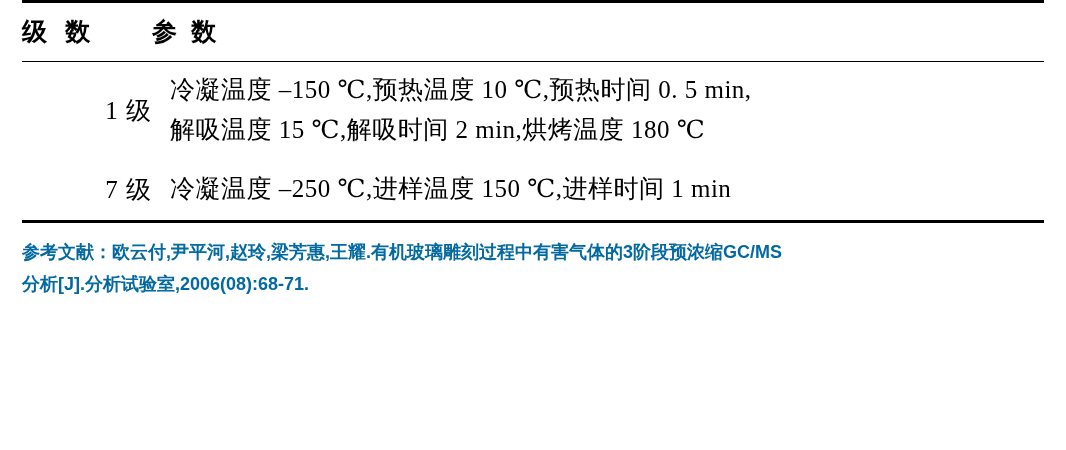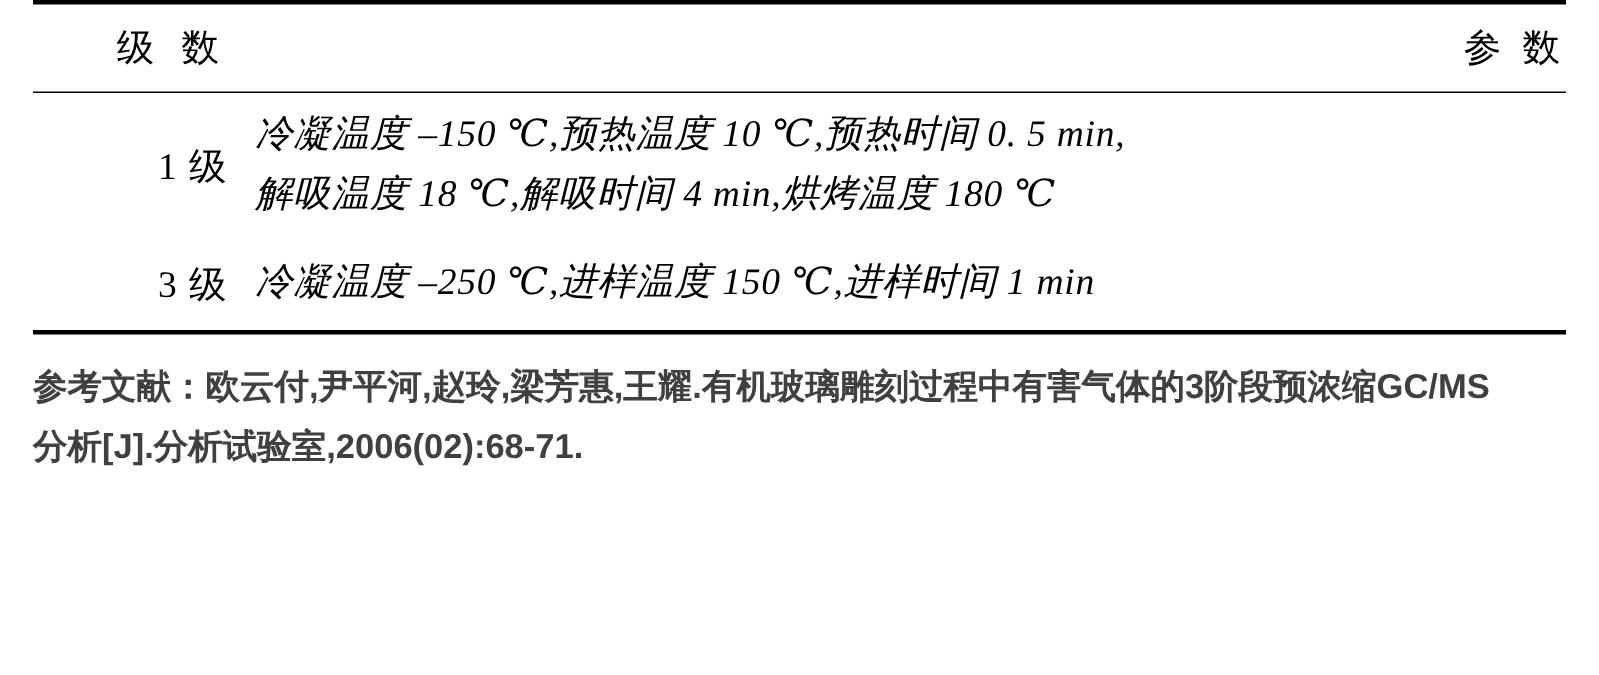--- a/index.html
+++ b/index.html
@@ -33,25 +33,25 @@
     border-top: 3px solid #000;
   }
   .rule-mid {
     border-bottom: 1.5px solid #000;
   }
   .rule-bottom {
     border-bottom: 3px solid #000;
   }
 
   thead th {
-    font-weight: normal;
+    font-weight: bold;
     font-size: 25px;
     letter-spacing: 4px;
     padding: 12px 0 13px 0;
-    text-align: right;
+    text-align: left;
     font-family: "Liberation Serif", "DejaVu Serif", serif;
   }
   thead tr.header-row th.level-head {
     letter-spacing: 6px;
   }
 
   tbody td {
     vertical-align: middle;
     font-size: 25px;
     padding: 0;
@@ -59,41 +59,40 @@
   tbody td.level-cell {
     text-align: right;
     white-space: nowrap;
     letter-spacing: 1px;
   }
   tbody td.param-cell {
     text-align: left;
     padding-left: 18px;
     line-height: 1.62;
     letter-spacing: 0.5px;
-    font-style: italic;
   }
   tbody tr.row-tall td {
     height: 96px;
   }
   tbody tr.row-short td {
     height: 62px;
   }
   .param-line {
     display: block;
     white-space: nowrap;
   }
 
   .reference {
     margin-top: 14px;
     font-family: "Liberation Sans", "DejaVu Sans", sans-serif;
     font-weight: bold;
-    font-size: 23px;
+    font-size: 18px;
     line-height: 1.75;
     letter-spacing: 0px;
-    color: #404040;
+    color: #0369a1;
     width: 1000px;
   }
 </style>
 </head>
 <body>
 
 <div class="page">
 
   <table class="param-table">
     <colgroup>
@@ -104,30 +103,30 @@
       <tr class="header-row rule-top rule-mid">
         <th class="level-head">级 数</th>
         <th class="param-head">参 数</th>
       </tr>
     </thead>
     <tbody>
       <tr class="row-tall">
         <td class="level-cell">1 级</td>
         <td class="param-cell">
           <span class="param-line">冷凝温度 –150 ℃,预热温度 10 ℃,预热时间 0. 5 min,</span>
-          <span class="param-line">解吸温度 18 ℃,解吸时间 4 min,烘烤温度 180 ℃</span>
+          <span class="param-line">解吸温度 15 ℃,解吸时间 2 min,烘烤温度 180 ℃</span>
         </td>
       </tr>
       <tr class="row-short rule-bottom">
-        <td class="level-cell">3 级</td>
+        <td class="level-cell">7 级</td>
         <td class="param-cell">
           <span class="param-line">冷凝温度 –250 ℃,进样温度 150 ℃,进样时间 1 min</span>
         </td>
       </tr>
     </tbody>
   </table>
 
   <div class="reference">
     <div>参考文献：欧云付,尹平河,赵玲,梁芳惠,王耀.有机玻璃雕刻过程中有害气体的3阶段预浓缩GC/MS</div>
-    <div>分析[J].分析试验室,2006(02):68-71.</div>
+    <div>分析[J].分析试验室,2006(08):68-71.</div>
   </div>
 
 </div>
 
 </body></html>

